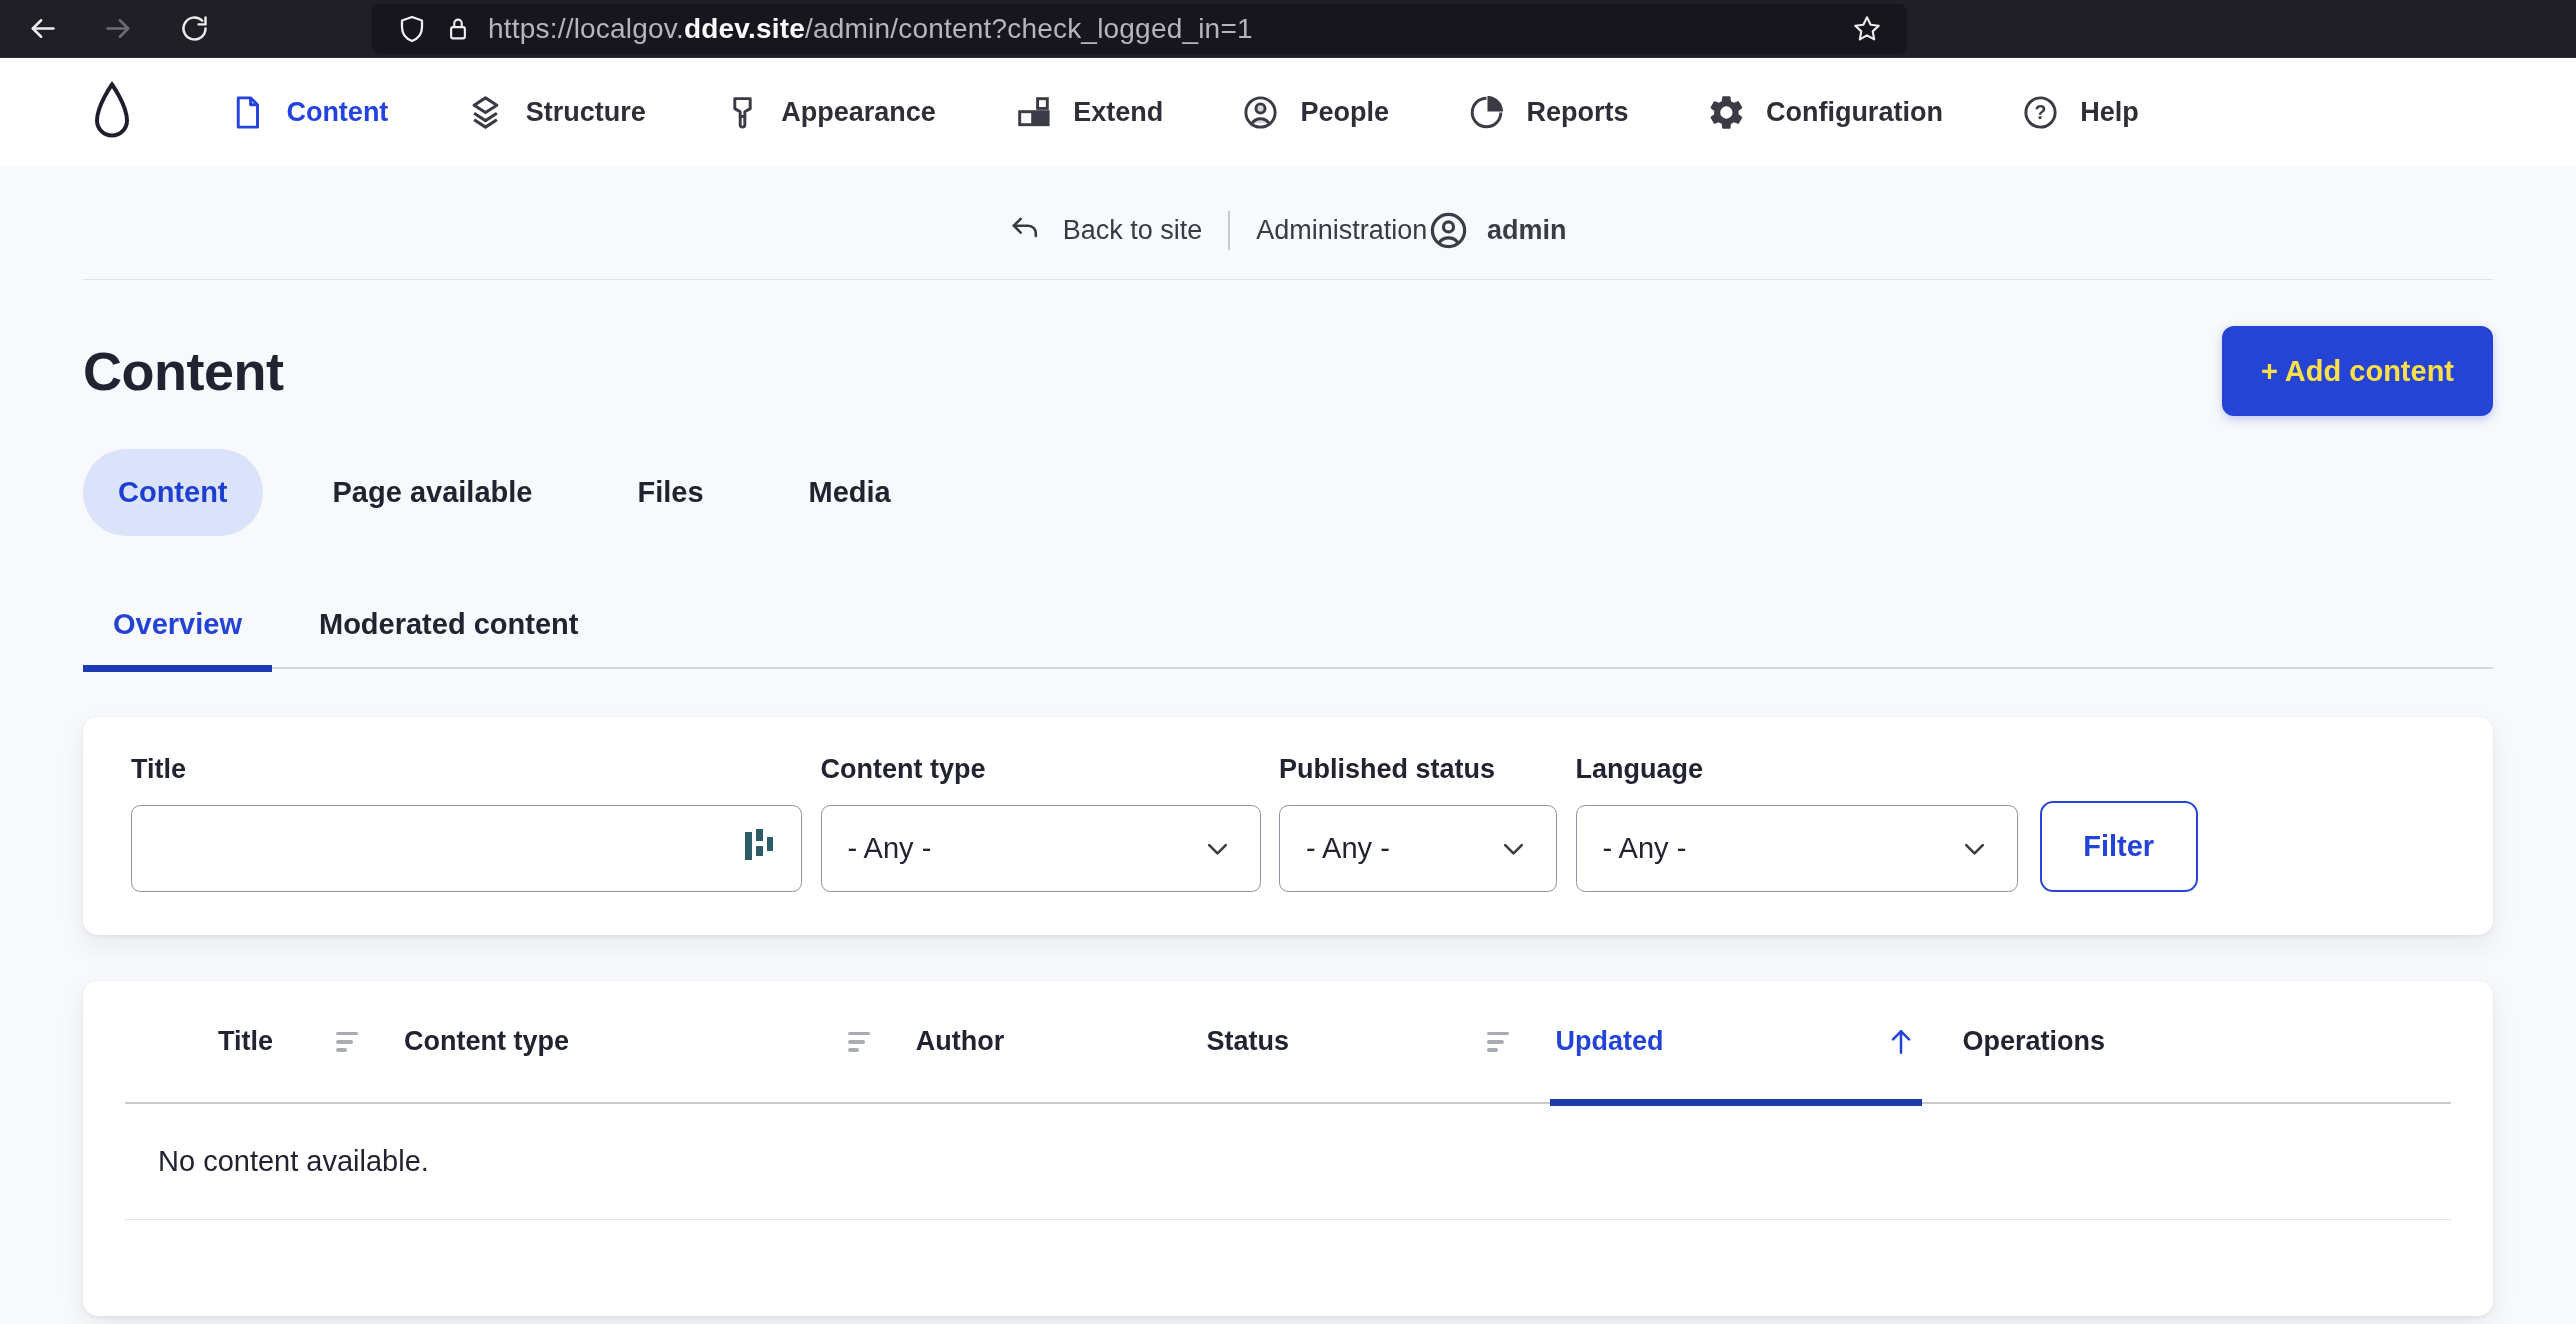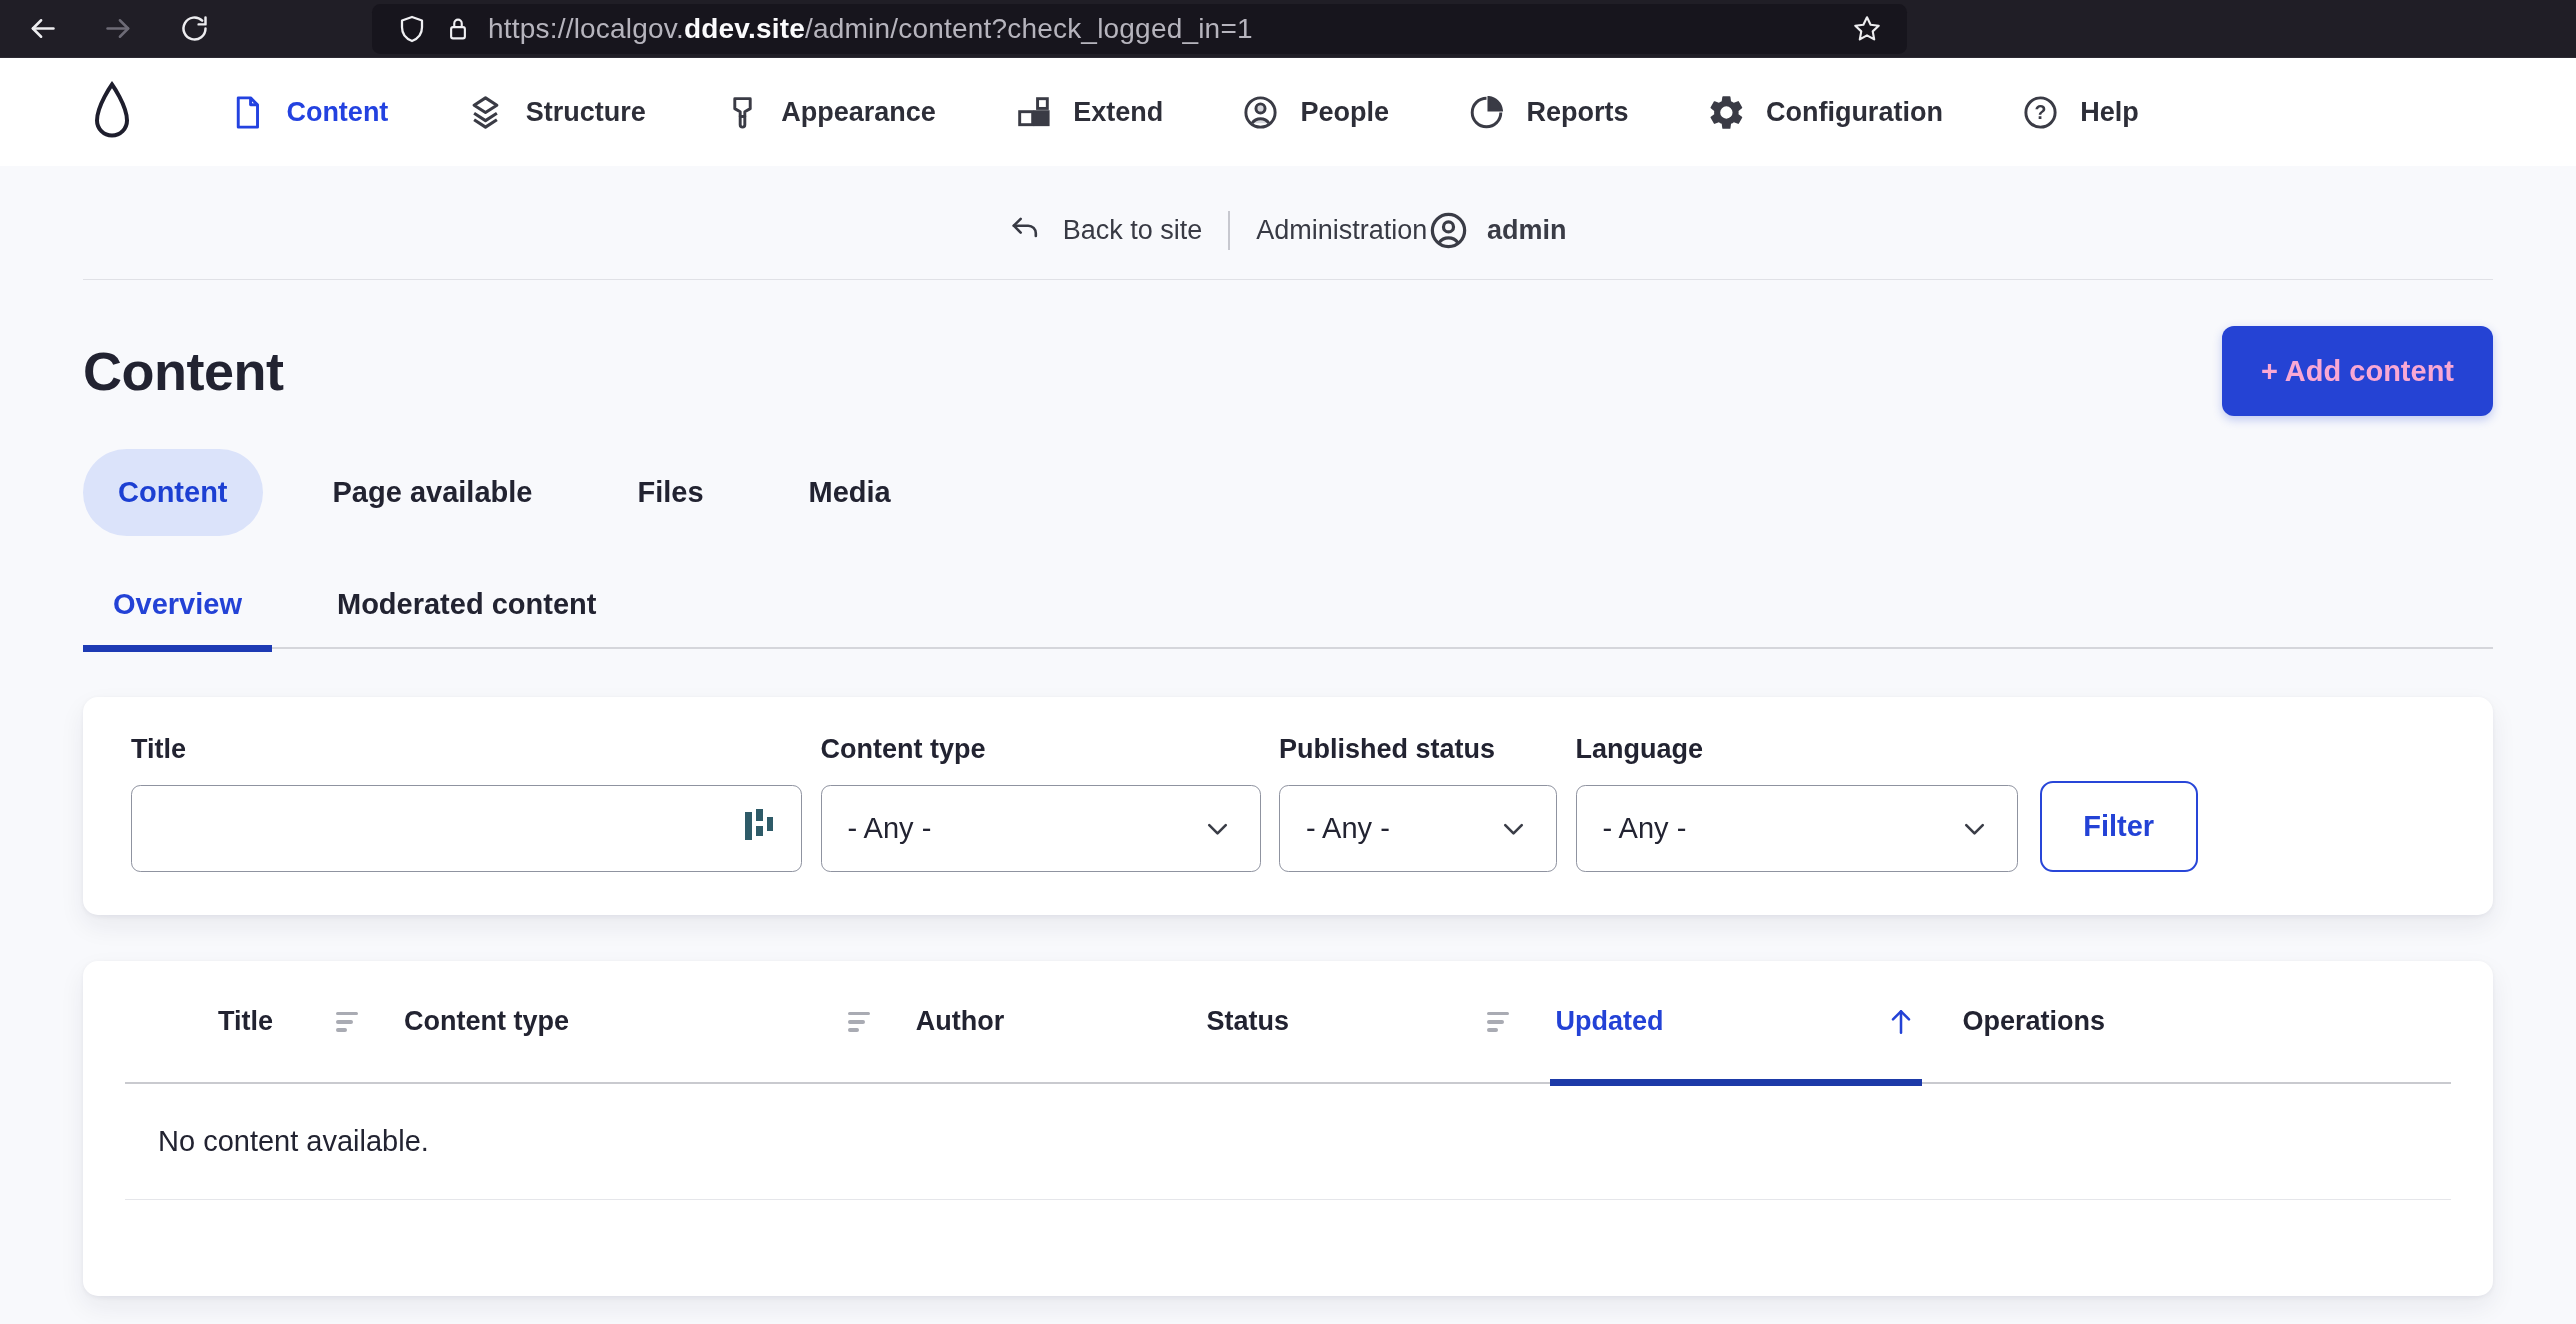--- a/index.html
+++ b/index.html
@@ -25,27 +25,27 @@
   .bc-left{display:flex;align-items:center}
   .bc-link{display:flex;align-items:center;gap:20.4px;font-size:27px;color:#383a44;cursor:pointer}
   .bc-divider{width:1.9px;height:39px;background:#c7c8cf;margin:0 26px}
   .bc-admin{font-size:27px;color:#383a44}
   .user-chip{display:flex;align-items:center;gap:16.7px;font-size:27px;font-weight:700;color:#3a3c46;cursor:pointer}
 
   
   .main{padding:0 83px}
   .title-row{margin-top:46px;display:flex;align-items:center;justify-content:space-between}
   .page-title{margin:0;font-size:54px;font-weight:700;color:#222331;letter-spacing:-0.5px}
-  .add-btn{height:90px;padding:0 39px;background:#2543d4;color:#f9a8d4;font-size:29px;font-weight:700;border:none;border-radius:12px;font-family:inherit;cursor:pointer;box-shadow:0 3.7px 9.3px rgba(37,67,212,.25)}
+  .add-btn{height:90px;padding:0 39px;background:#2543d4;color:#fde047;font-size:29px;font-weight:700;border:none;border-radius:12px;font-family:inherit;cursor:pointer;box-shadow:0 3.7px 9.3px rgba(37,67,212,.25)}
 
   .pill-tabs{margin-top:33px;display:flex;gap:35px;align-items:center}
   .pill{height:87px;padding:0 35px;display:flex;align-items:center;font-size:29px;font-weight:700;color:#222331;border-radius:44px;cursor:pointer}
   .pill.active{background:#dbe3fa;color:#1c3fd2}
 
-  .sub-tabs{margin-top:52px;display:flex;gap:35px;border-bottom:2.8px solid #d5d6db}
+  .sub-tabs{margin-top:72px;display:flex;gap:17px;border-bottom:2.8px solid #d5d6db}
   .sub-tab{position:relative;padding:0 30px 26px;font-size:29px;font-weight:700;color:#222331;cursor:pointer}
   .sub-tab.active{color:#2342d6}
   .sub-tab.active::after{content:"";position:absolute;left:0;right:0;bottom:-4.6px;height:6.5px;background:#1e3bb4}
 
   .card{background:#fff;border-radius:15px;box-shadow:0 1.9px 4.6px rgba(25,25,55,.05),0 11px 26px rgba(25,25,55,.07)}
 
   
   .filter-card{margin-top:48px;padding:37px 48px 43px;display:flex;gap:18.5px;align-items:flex-end}
   .field{display:flex;flex-direction:column;gap:20.4px}
   .field-label{font-size:27px;font-weight:700;color:#222331}

